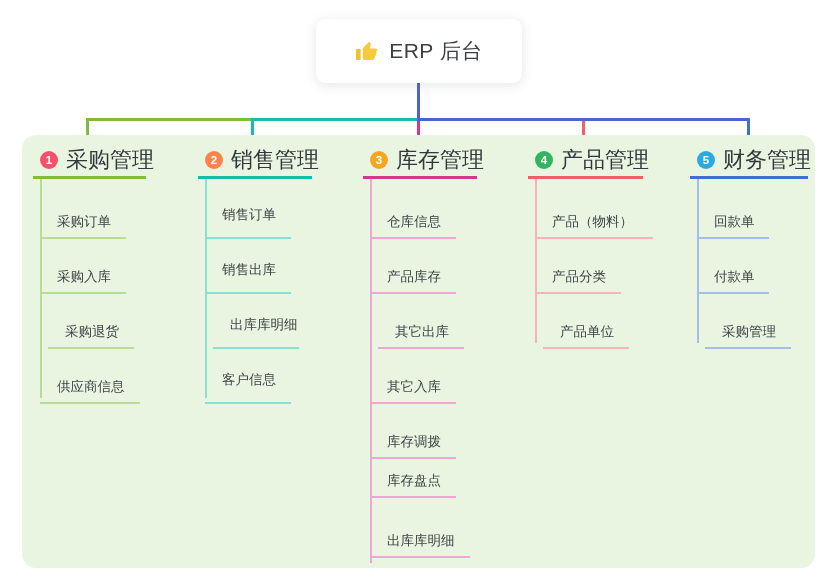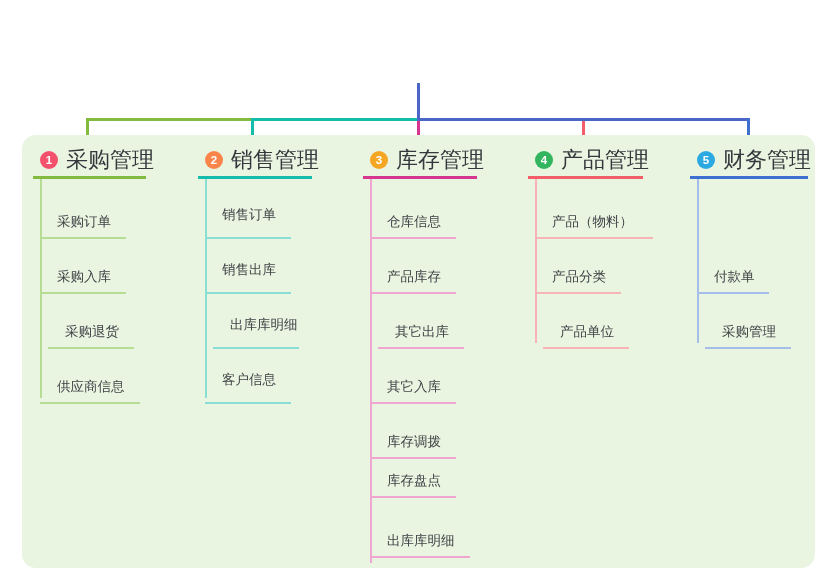--- a/index.html
+++ b/index.html
@@ -71,20 +71,29 @@
   .c5{border-bottom:2px solid var(--c5l);}
   .r0{top:55px;} .r1{top:110px;} .r2{top:165px;margin-left:8px;} .r3{top:220px;}
   .r4{top:275px;} .r5{top:314px;} .r6{top:374px;}
   .w3{width:55px;} .w4{width:69px;font-family:Liberation Mono, monospace;} .w5{width:83px;} .w6{width:101px;}
 </style>
 </head>
 <body>
 
 <div class="canvas">
 
+  <div class="root-card">
+    <span class="root-icon">
+      <svg viewBox="0 0 24 24" width="24" height="24" aria-hidden="true">
+        <path fill="#f2c02e" d="M2 10h3.6v11H2c-.6 0-1-.4-1-1V11c0-.6.4-1 1-1z"></path>
+        <path fill="#f7ca3e" d="M22.5 11.5c0-1.1-.9-2-2-2h-5.6l.9-4.1c.1-.6-.1-1.1-.5-1.5L14.2 2.8 8.4 8.6c-.4.4-.6.9-.6 1.4v9c0 1.1.9 2 2 2h7.5c.8 0 1.6-.5 1.9-1.3l2.2-5.2c.1-.3.1-.5.1-.8v-2.2z"></path>
+      </svg>
+    </span>
+    <span class="root-label">ERP 后台</span>
+  </div>
 
   <div class="line root-drop"></div>
   <div class="line bus-green"></div>
   <div class="line bus-teal"></div>
   <div class="line bus-blue"></div>
   <div class="line drop-green"></div>
   <div class="line drop-teal"></div>
   <div class="line drop-magenta"></div>
   <div class="line drop-red"></div>
   <div class="line drop-blue"></div>
@@ -181,20 +190,23 @@
       </div>
   </div>
 
   <div class="branch b5">
     <div class="branch-header">
       <span class="badge badge5">5</span>
       <span class="branch-label">财务管理</span>
     </div>
     <div class="underline u5"></div>
     <div class="vline v5"></div>
+    <div class="child c5 r0 w3">
+        <span class="child-label">回款单</span>
+      </div>
     <div class="child c5 r1 w3">
         <span class="child-label">付款单</span>
       </div>
     <div class="child c5 r2 w4">
         <span class="child-label">采购管理</span>
       </div>
   </div>
 
 </div>
 

